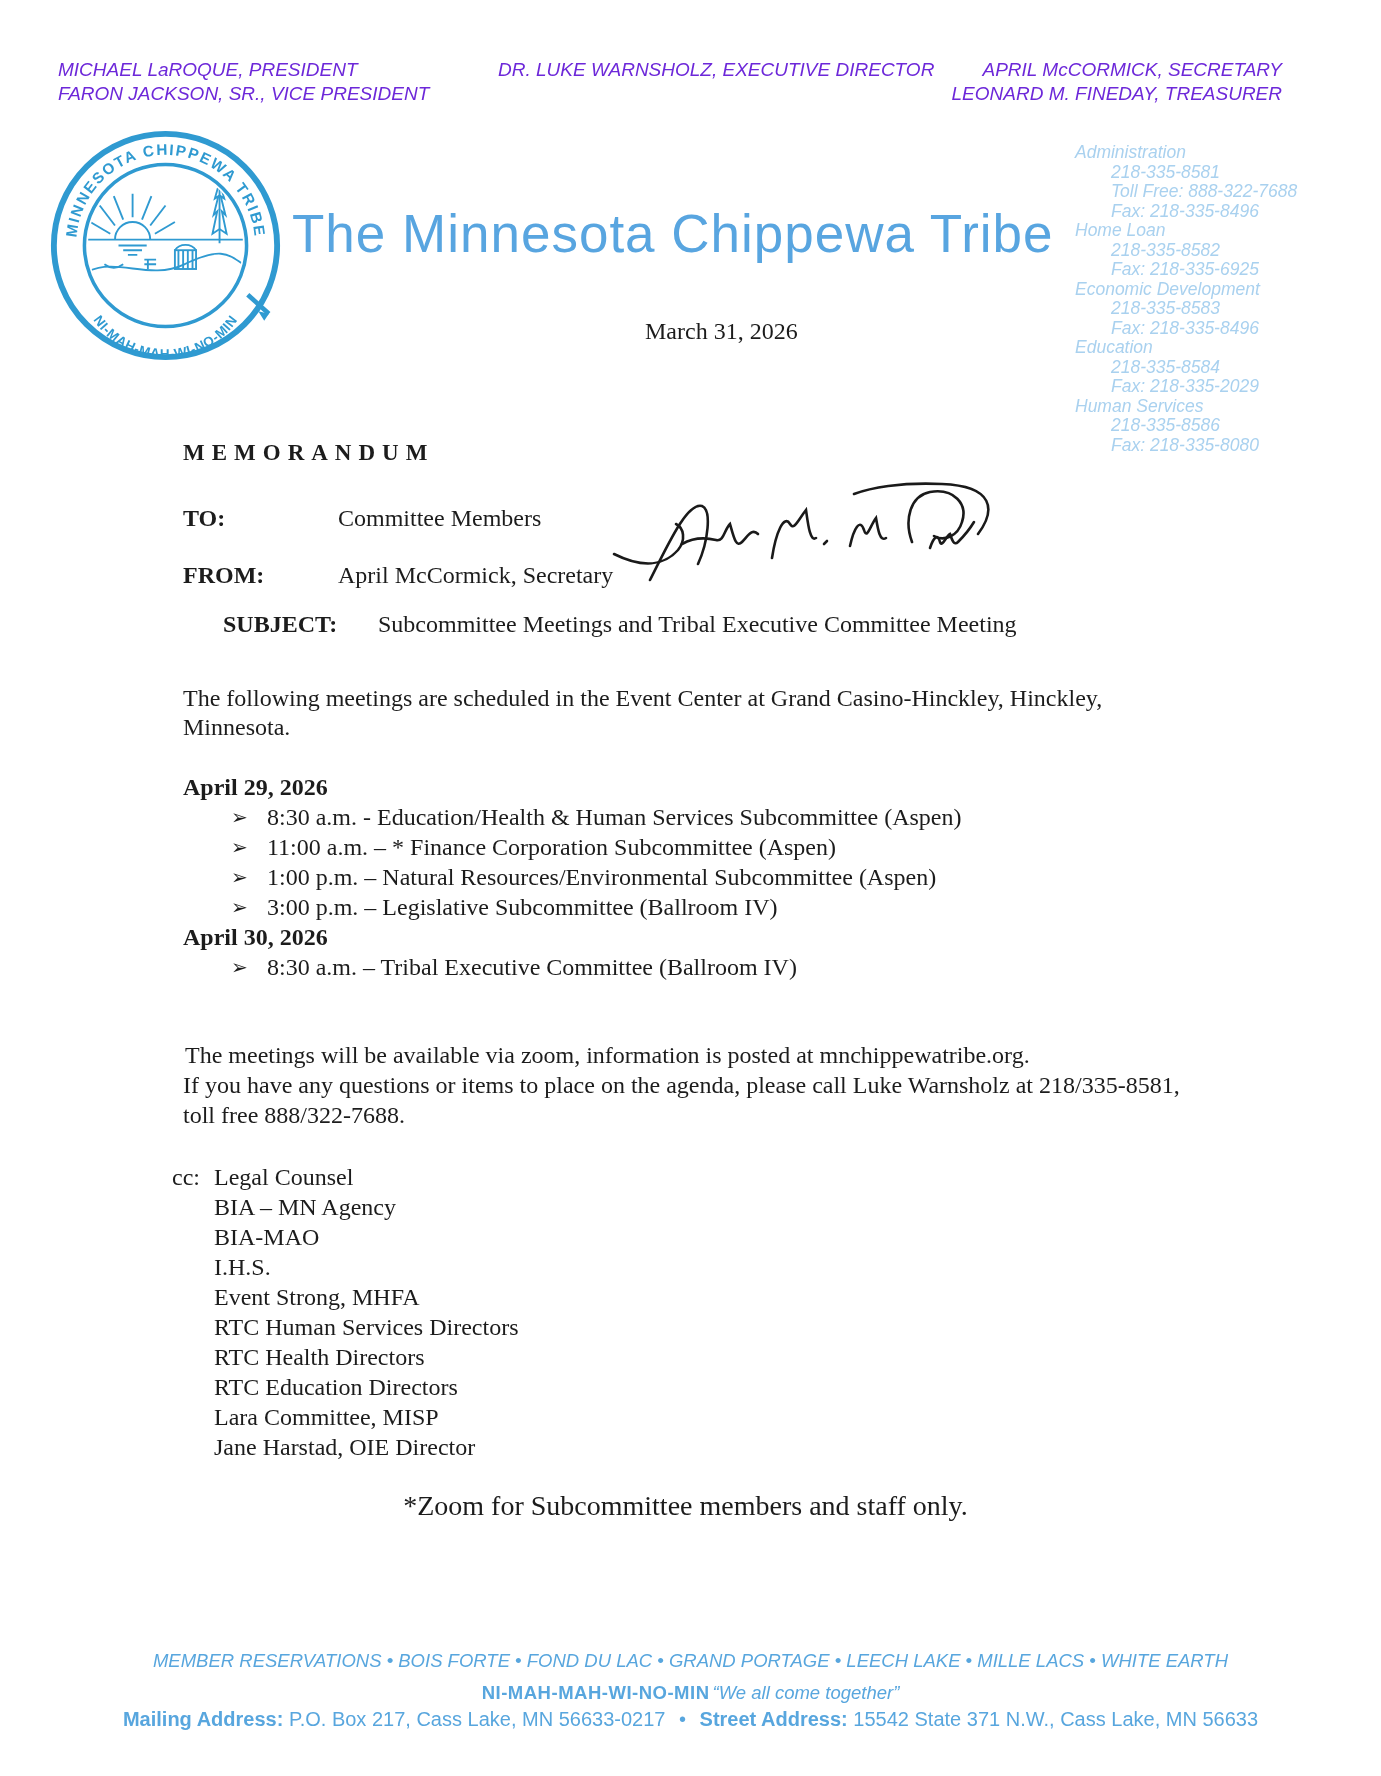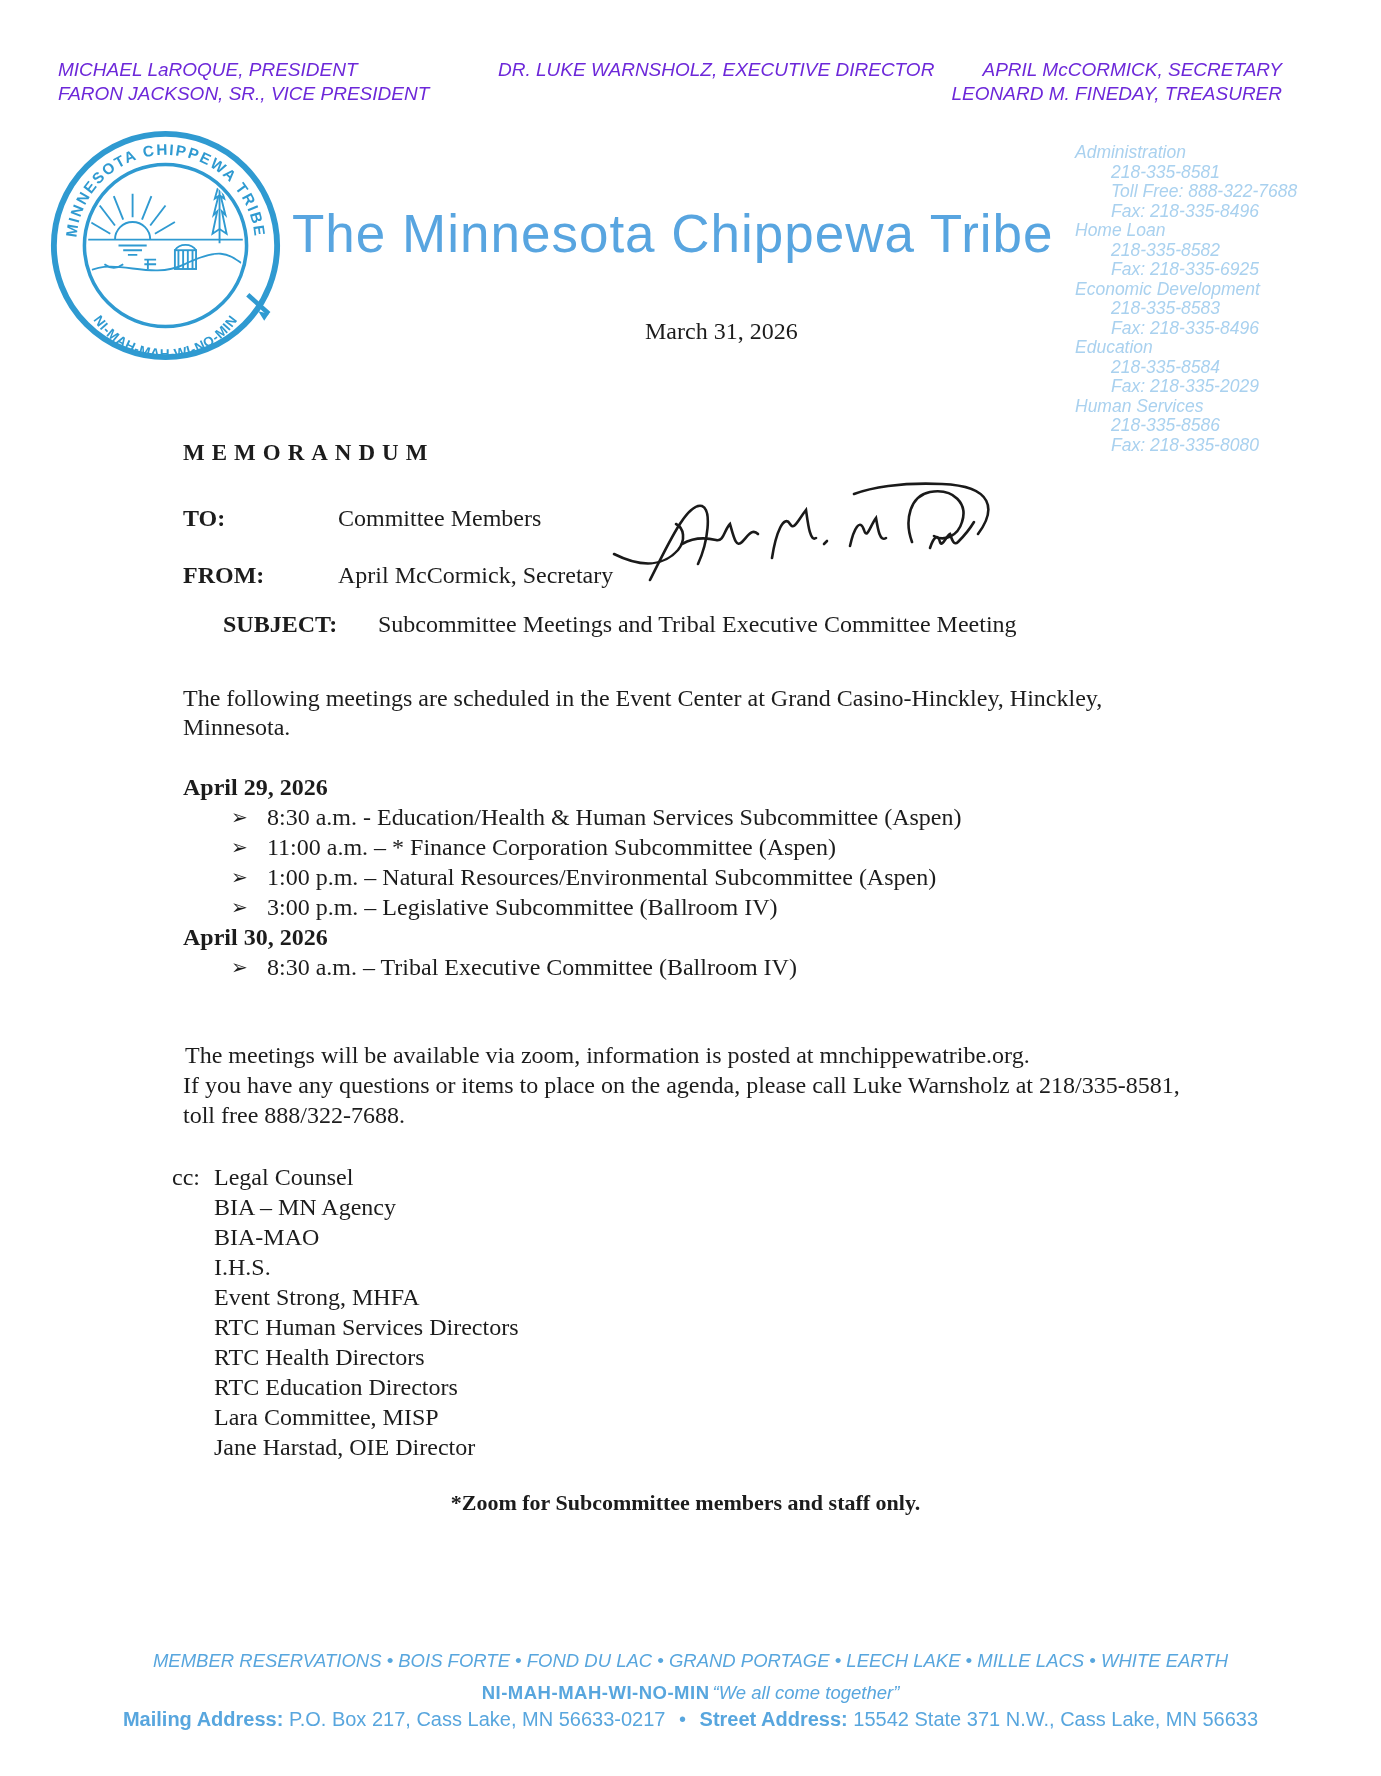--- a/index.html
+++ b/index.html
@@ -22,21 +22,21 @@
   .memo-heading{font-size:23px;font-weight:bold;letter-spacing:7px;}
   .memo-row{display:flex;font-size:24px;line-height:30px;}
   .memo-row .lbl{width:155px;font-weight:bold;flex:0 0 155px;}
   .para{font-size:24px;line-height:29px;width:1005px;}
   .sched{font-size:24px;line-height:30px;}
   .sched .day{font-weight:bold;}
   .bullet-line{display:flex;}
   .bullet-line .arrow{margin-left:48px;width:36px;flex:0 0 36px;font-size:20px;}
   .cc-block{display:flex;font-size:24px;line-height:30px;}
   .cc-block .lbl{width:42px;flex:0 0 42px;}
-  .footnote{font-size:22px;font-weight:bold;text-align:center;width:1005px;}
+  .footnote{font-size:28px;font-weight:normal;text-align:center;width:1005px;}
   
   .footer-line{left:0;width:1381px;text-align:center;color:#58a6de;
                font-family:"Liberation Sans",sans-serif;white-space:nowrap;}
   .f-res{font-style:italic;font-size:18.5px;}
   .f-motto{font-size:18.5px;}
   .f-motto .name{font-weight:bold;font-style:normal;letter-spacing:.5px;}
   .f-motto .quote{font-style:italic;margin-left:3px;}
   .f-addr{font-size:20px;}
   .f-addr .blbl{font-weight:bold;}
   .sep{margin:0 8px;}

